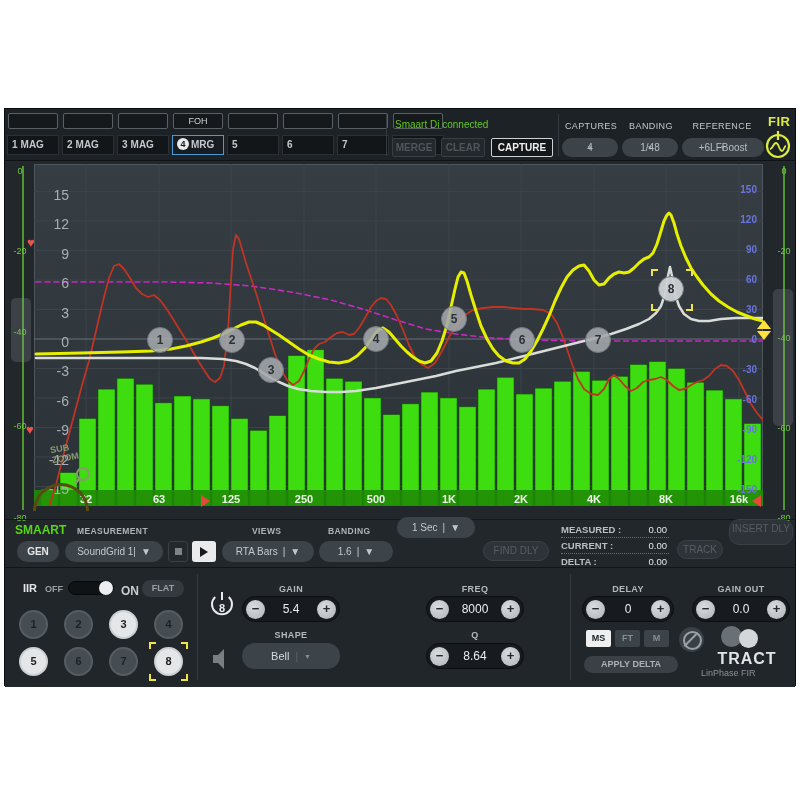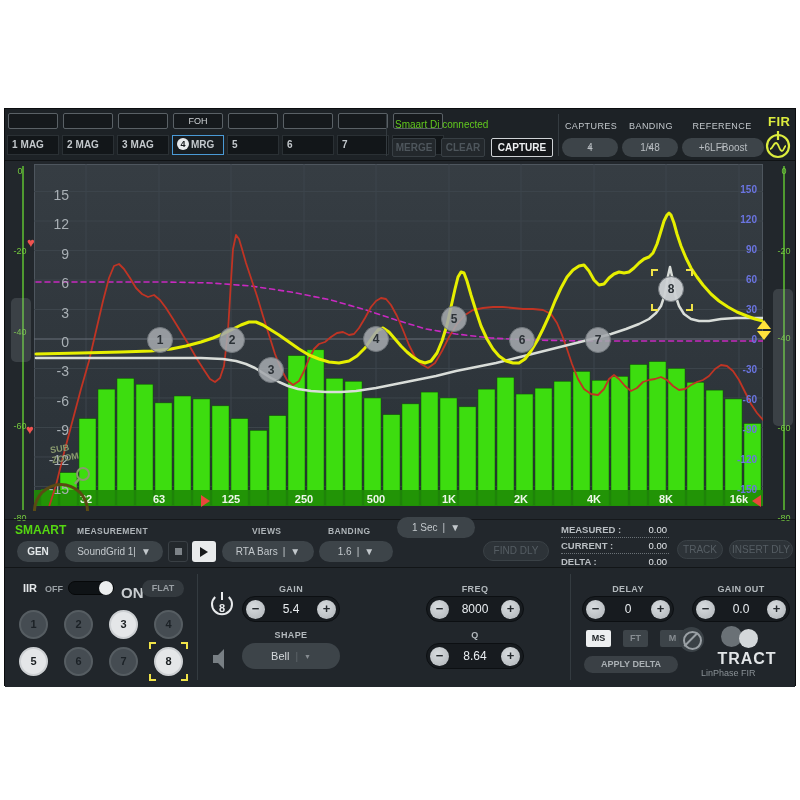--- a/index.html
+++ b/index.html
@@ -100,21 +100,21 @@
   .bandwrap .brk{left:-5px;top:-5px;width:39px;height:39px;}
   .ctrl{height:26px;background:#171b1f;border:1px solid #0c0f12;border-radius:14px;
     display:flex;align-items:center;justify-content:space-between;padding:0 3px;}
   .ctrl .pm{position:static;width:19px;height:19px;border-radius:50%;flex:none;
     background:radial-gradient(circle at 40% 35%,#d8dcdf,#aeb3b7);color:#23282c;
     font-size:13px;font-weight:bold;text-align:center;line-height:18px;}
   .ctrl .val{position:static;color:#e9edf0;font-size:12px;flex:1;text-align:center;}
   .shapedd{height:26px;background:#3d4449;border-radius:13px;display:flex;align-items:center;
     justify-content:center;gap:6px;color:#d5d9dc;font-size:11px;}
   .shapedd span{position:static;}
-  .segwrap{display:flex;gap:12px;position:absolute;}
+  .segwrap{display:flex;gap:4px;position:absolute;}
   .seg{position:static;width:25px;height:17px;background:#3d4449;color:#878d92;font-size:9px;
     font-weight:bold;text-align:center;line-height:16px;border-radius:2px;}
   .seg.on{background:#edeff0;color:#1b1f22;}
   .applydelta{width:94px;height:17px;background:#3a4045;border-radius:9px;color:#aab0b4;
     font-size:9px;font-weight:bold;text-align:center;line-height:16px;}
   .nosym{width:25px;height:25px;border-radius:50%;background:#3a4146;}
   .nosym::before{content:"";position:absolute;left:4px;top:4px;width:15px;height:15px;
     border:2px solid #9aa0a5;border-radius:50%;}
   .nosym::after{content:"";position:absolute;left:11px;top:3px;width:2px;height:19px;
     background:#9aa0a5;transform:rotate(45deg);}
@@ -383,29 +383,29 @@
   </div>
   <div class="measrow dotted" style="left:556px;top:430px;">
     <span class="ml">CURRENT :</span>
       <span class="mv">0.00</span>
   </div>
   <div class="measrow" style="left:556px;top:446px;">
     <span class="ml">DELTA :</span>
       <span class="mv">0.00</span>
   </div>
   <div class="dimpill" style="left:672px;top:431px;width:46px;height:19px;line-height:17px;">TRACK</div>
-  <div class="dimpill" style="left:724px;top:431px;width:64px;height:19px;line-height:17px;">INSERT DLY</div>
+  <div class="dimpill" style="left:724px;top:410px;width:64px;height:26px;line-height:17px;">INSERT DLY</div>
 
   <div class="bottom">
     <div style="left:18px;top:14px;color:#e4e7e9;font-size:11px;font-weight:bold;">IIR</div>
     <div style="left:40px;top:16px;color:#9aa0a5;font-size:9px;font-weight:bold;">OFF</div>
     <div class="tog" style="left:63px;top:13px;">
         <div class="knob"></div>
       </div>
-    <div style="left:116px;top:16px;color:#c9cdd0;font-size:15px;font-weight:bold;">ON</div>
+    <div style="left:116px;top:16px;color:#c9cdd0;font-size:12px;font-weight:bold;">ON</div>
     <div class="flatbtn" style="left:137px;top:12px;">FLAT</div>
     <div class="bands" style="left:14px;top:42px;">
         <div class="bandwrap">
           <div class="roundbtn">1</div>
         </div>
         <div class="bandwrap">
           <div class="roundbtn">2</div>
         </div>
         <div class="bandwrap">
           <div class="roundbtn active">3</div>

